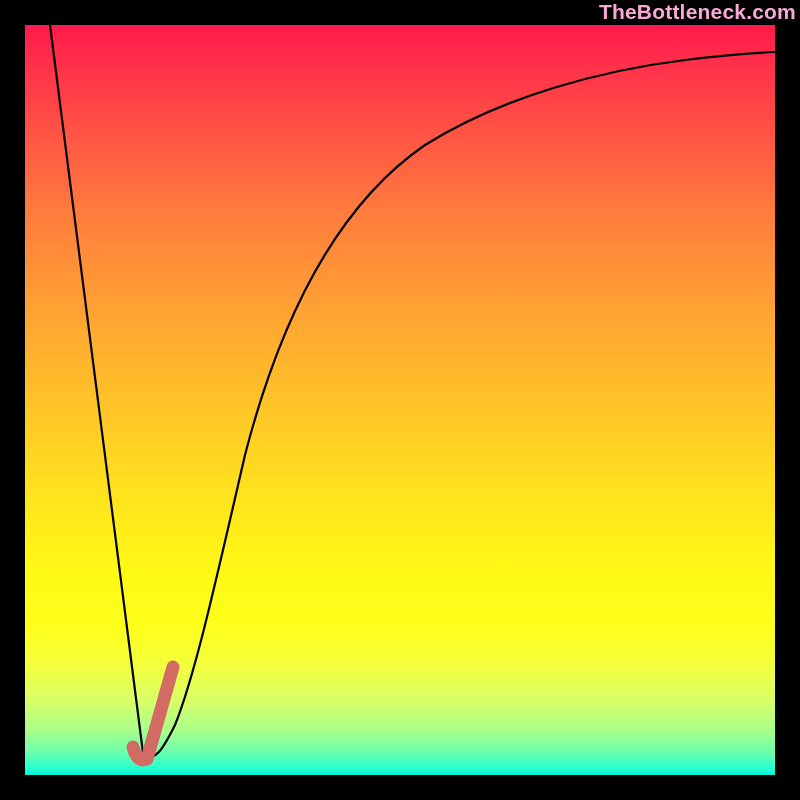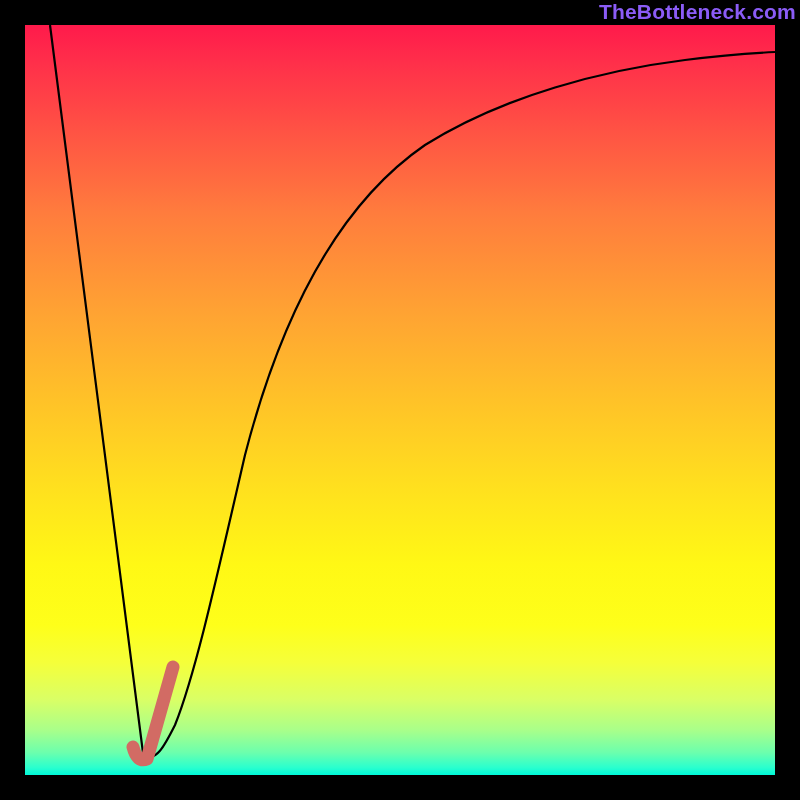--- a/index.html
+++ b/index.html
@@ -46,21 +46,21 @@
       #00f8d8 100%
     );
   }
   .watermark {
     position: absolute;
     top: 0px;
     right: 4px;
     font-family: Arial, Helvetica, sans-serif;
     font-size: 21px;
     font-weight: 600;
-    color: #8b5cf6;
+    color: #f9a8d4;
     letter-spacing: 0.2px;
   }
   svg.curves {
     position: absolute;
     left: 0;
     top: 0;
     width: 100%;
     height: 100%;
     overflow: visible;
   }

